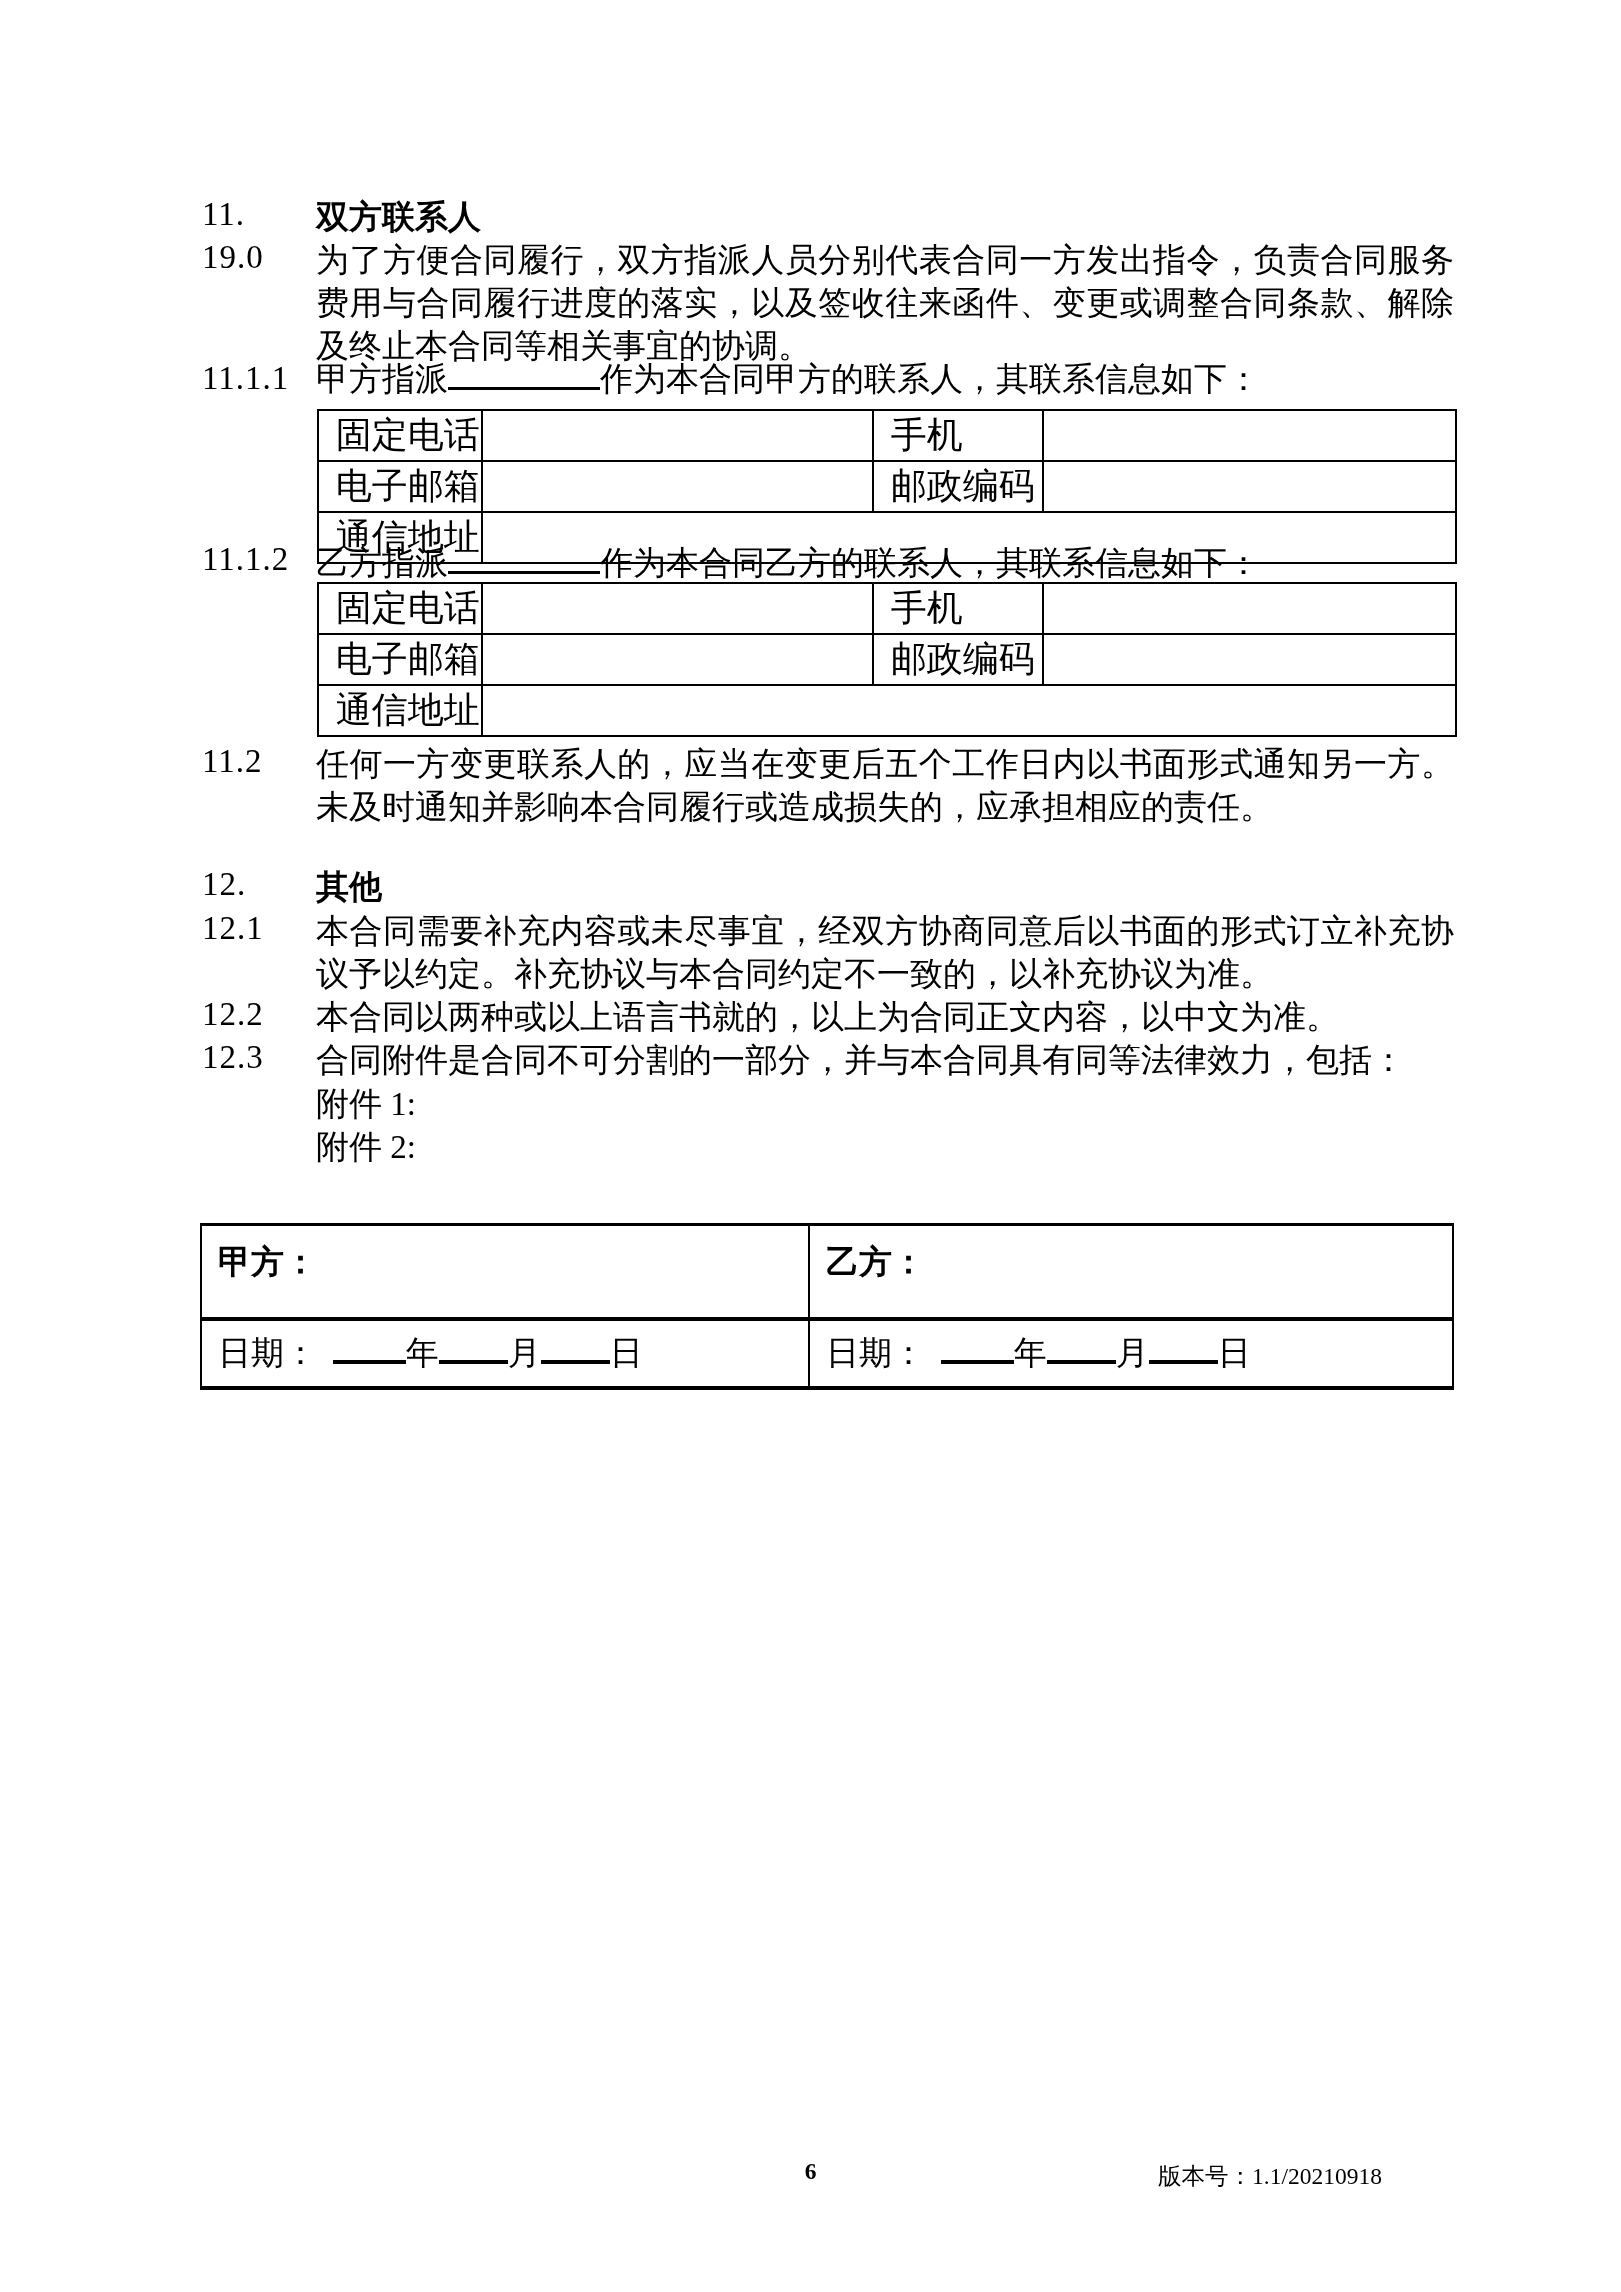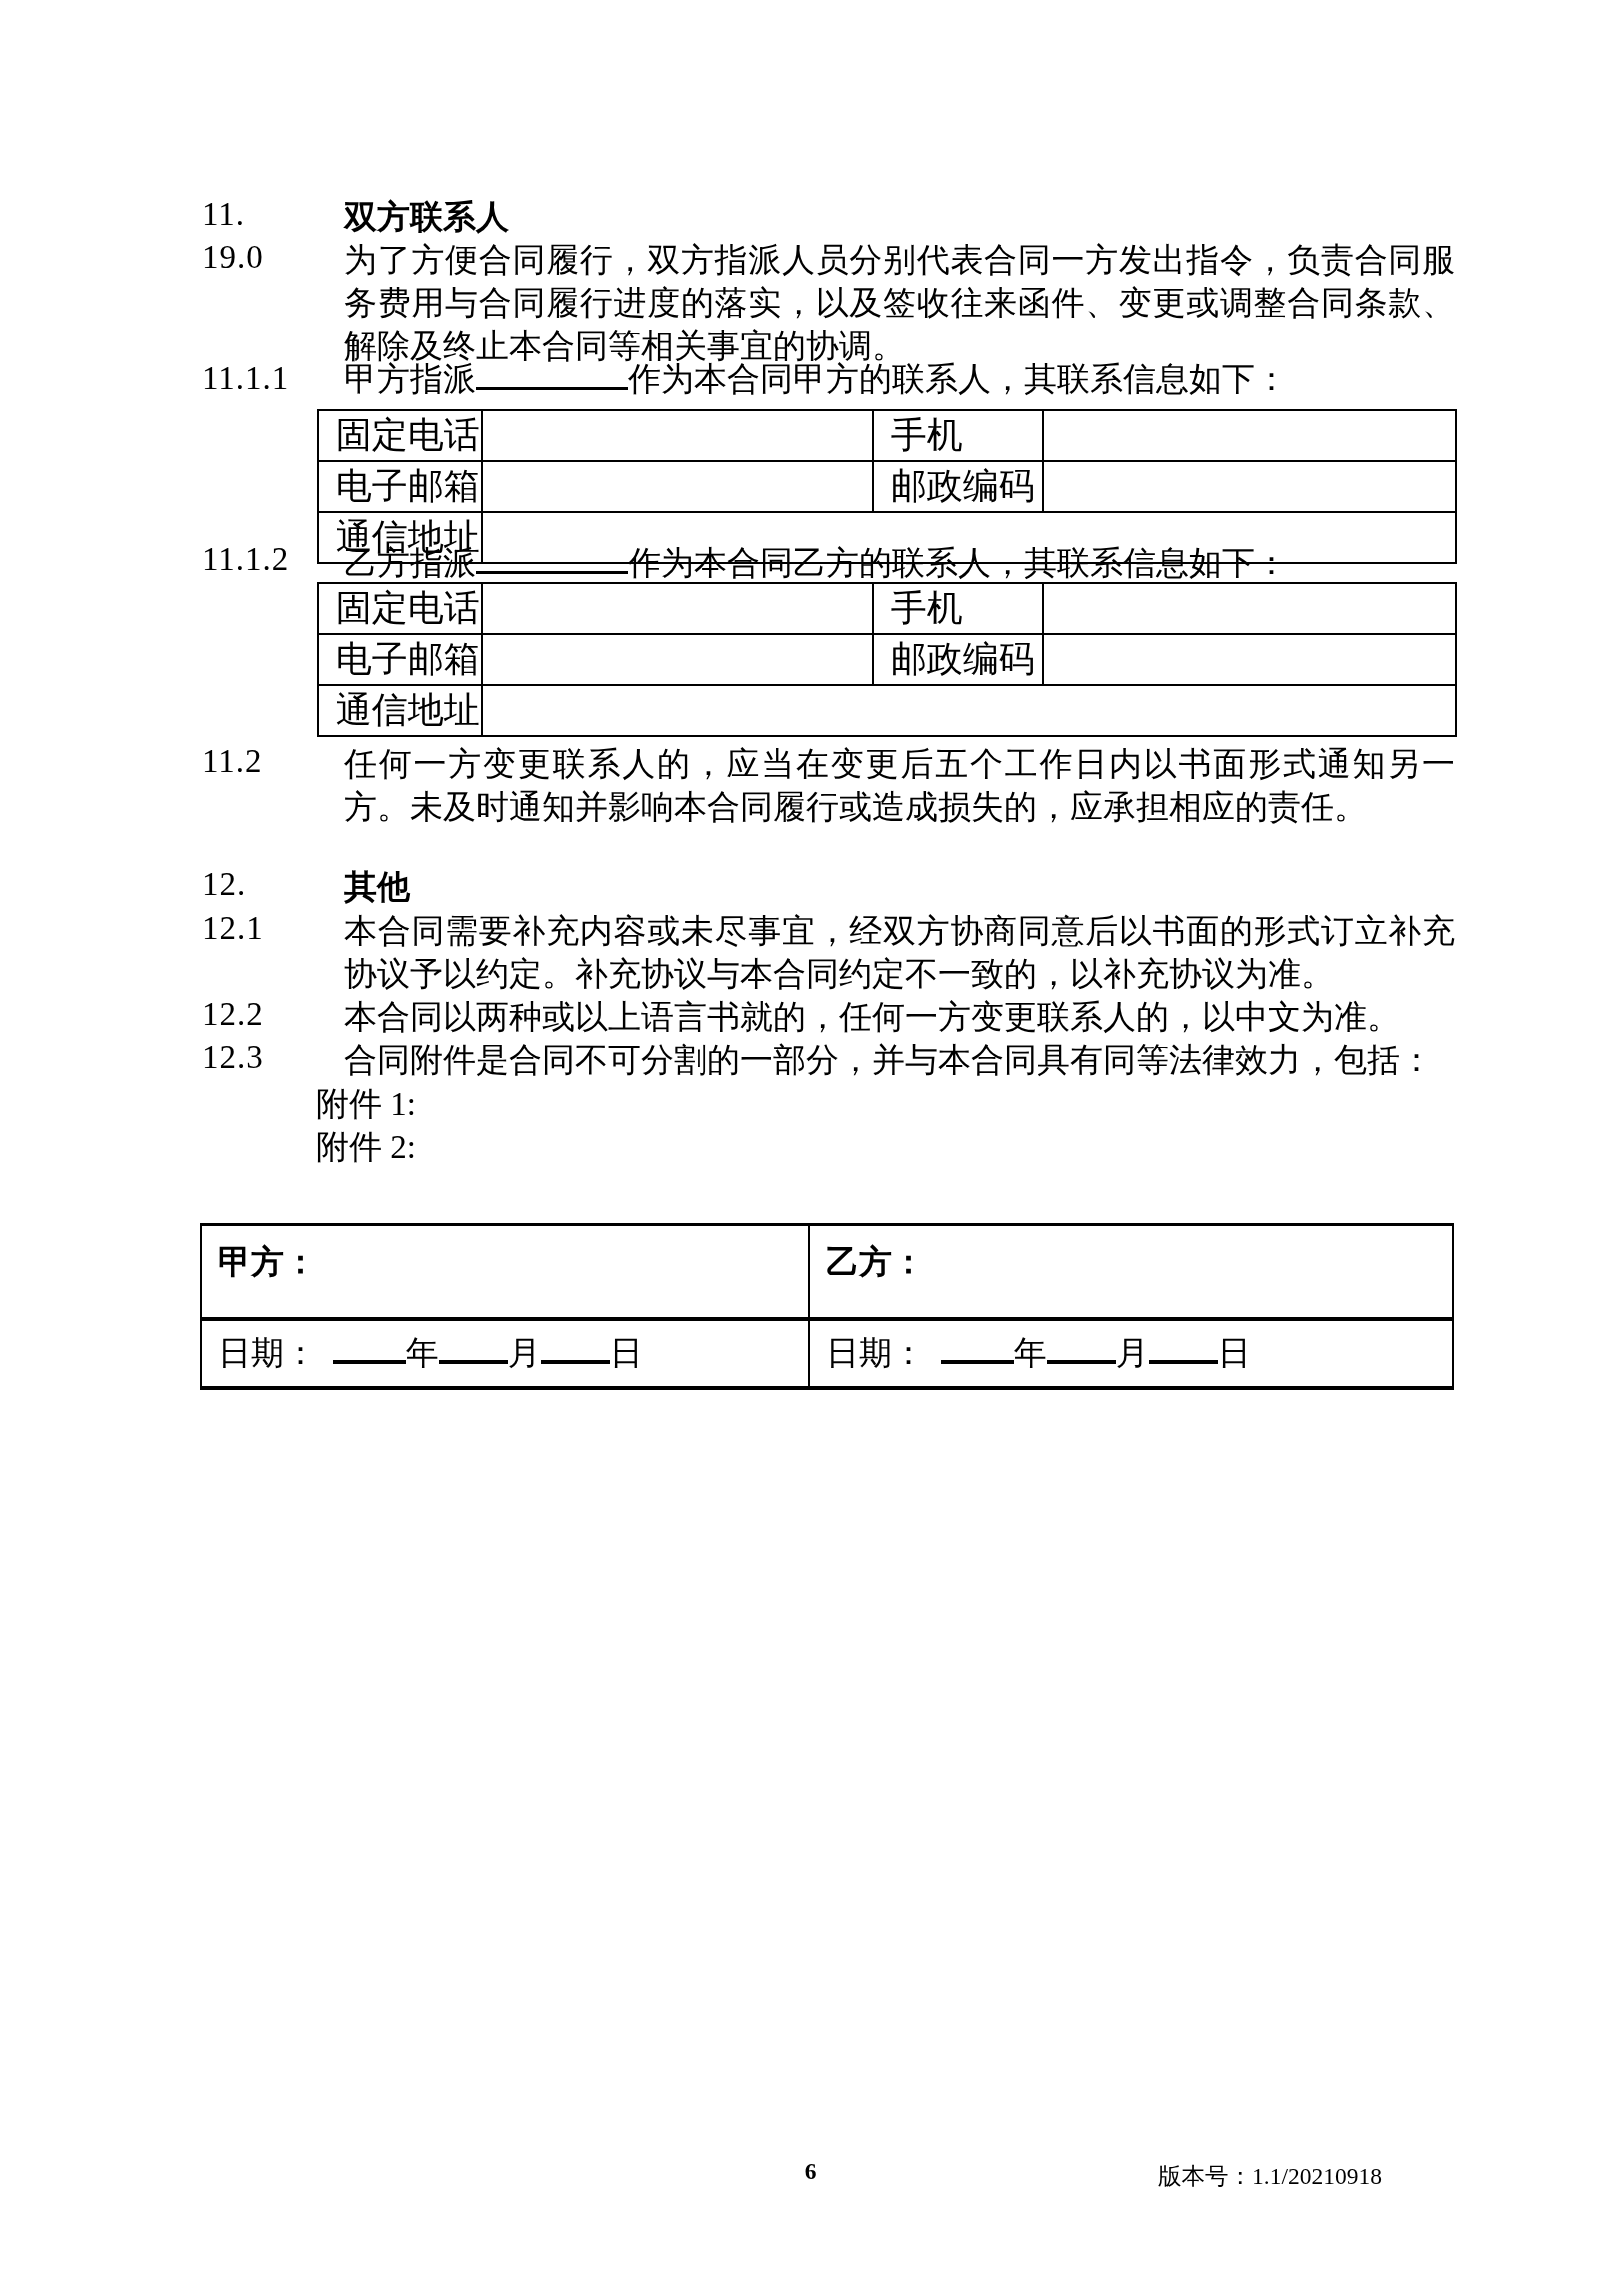--- a/index.html
+++ b/index.html
@@ -5,21 +5,21 @@
   html,body { margin:0; padding:0; background:#ffffff; }
   .page {
     position:relative;
     width:1621px; height:2293px;
     background:#ffffff;
     color:#000;
     font-family:"Liberation Serif","DejaVu Serif",serif;
     font-size:33px;
     overflow:hidden;
   }
-  .abs { position:absolute;gap:28px; }
+  .abs { position:absolute; }
   .clause { display:flex; left:202px; width:1253px; }
   .clause .num { width:114px; flex:0 0 114px; letter-spacing:1px; }
   .clause .txt { width:1138px; text-align:justify; line-height:43px; }
   .clause .txt.single { text-align:left; }
   .bold { font-weight:bold; }
   .blank {
     display:inline-block; width:152px; height:0.9em;
     border-bottom:3.9px solid #000; vertical-align:baseline;
   }
   
@@ -141,21 +141,21 @@
     <div class="txt single bold">其他</div>
   </div>
 
   <div class="abs clause" style="top:910px;">
     <div class="num">12.1</div>
     <div class="txt">本合同需要补充内容或未尽事宜，经双方协商同意后以书面的形式订立补充协议予以约定。补充协议与本合同约定不一致的，以补充协议为准。</div>
   </div>
 
   <div class="abs clause" style="top:996px;">
     <div class="num">12.2</div>
-    <div class="txt single">本合同以两种或以上语言书就的，任何一方变更联系人的，以中文为准。</div>
+    <div class="txt single">本合同以两种或以上语言书就的，以上为合同正文内容，以中文为准。</div>
   </div>
 
   <div class="abs clause" style="top:1039px;">
     <div class="num">12.3</div>
     <div class="txt single">合同附件是合同不可分割的一部分，并与本合同具有同等法律效力，包括：</div>
   </div>
 
   <div class="abs" style="top:1082px; left:316px;">附件 1:</div>
   <div class="abs" style="top:1125px; left:316px;">附件 2:</div>
 

